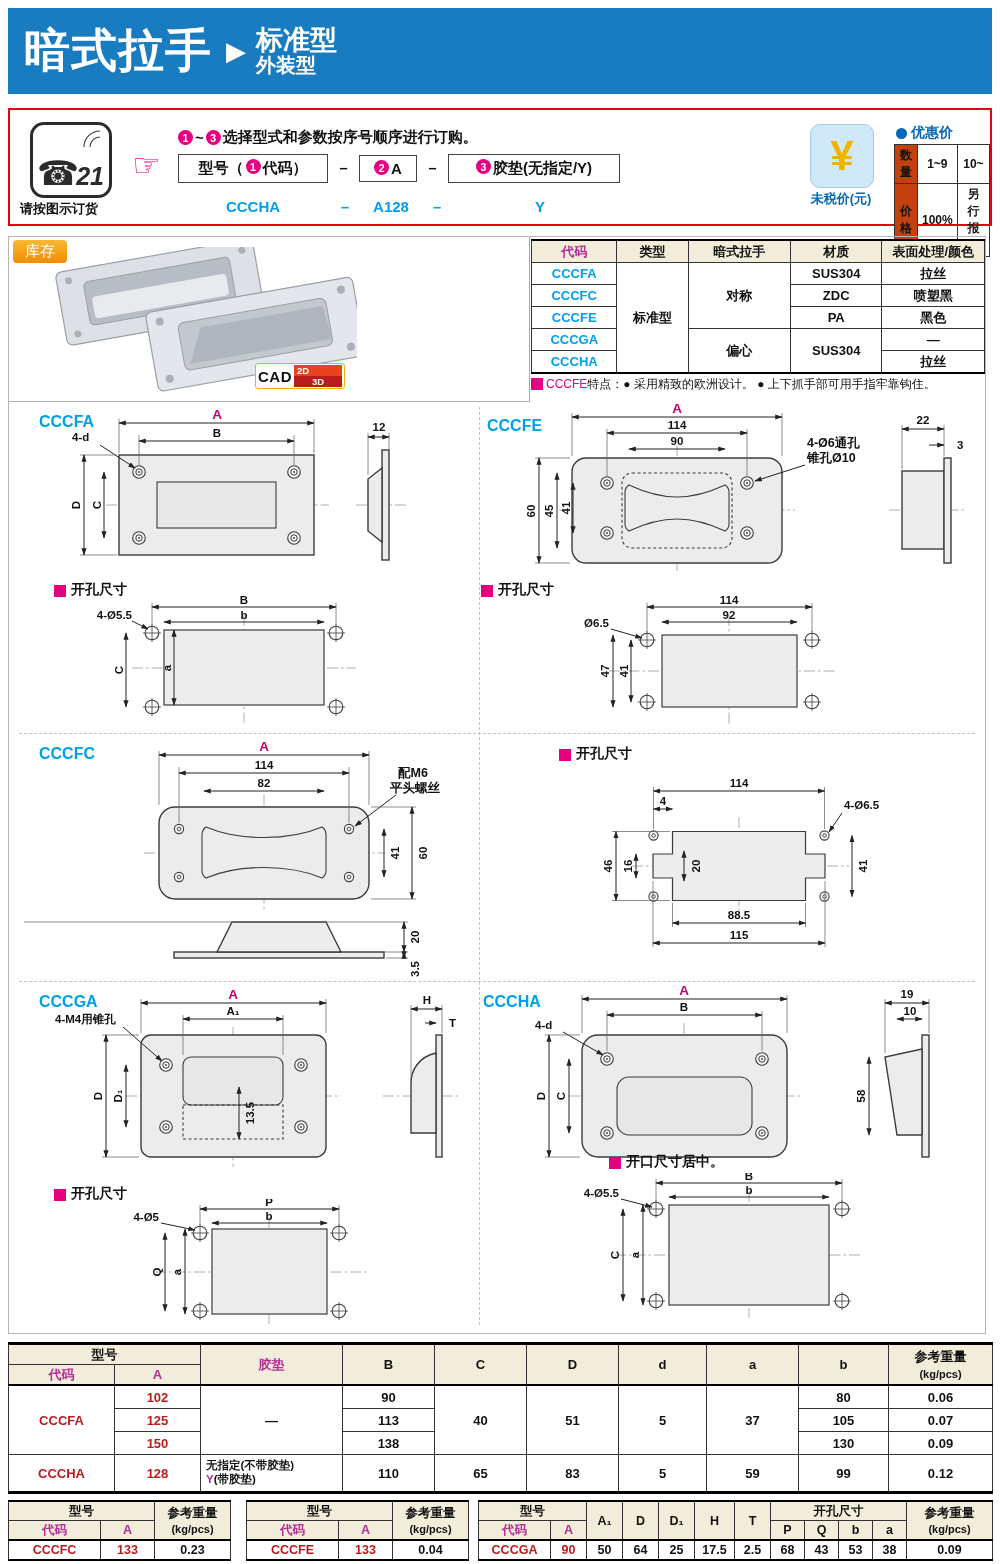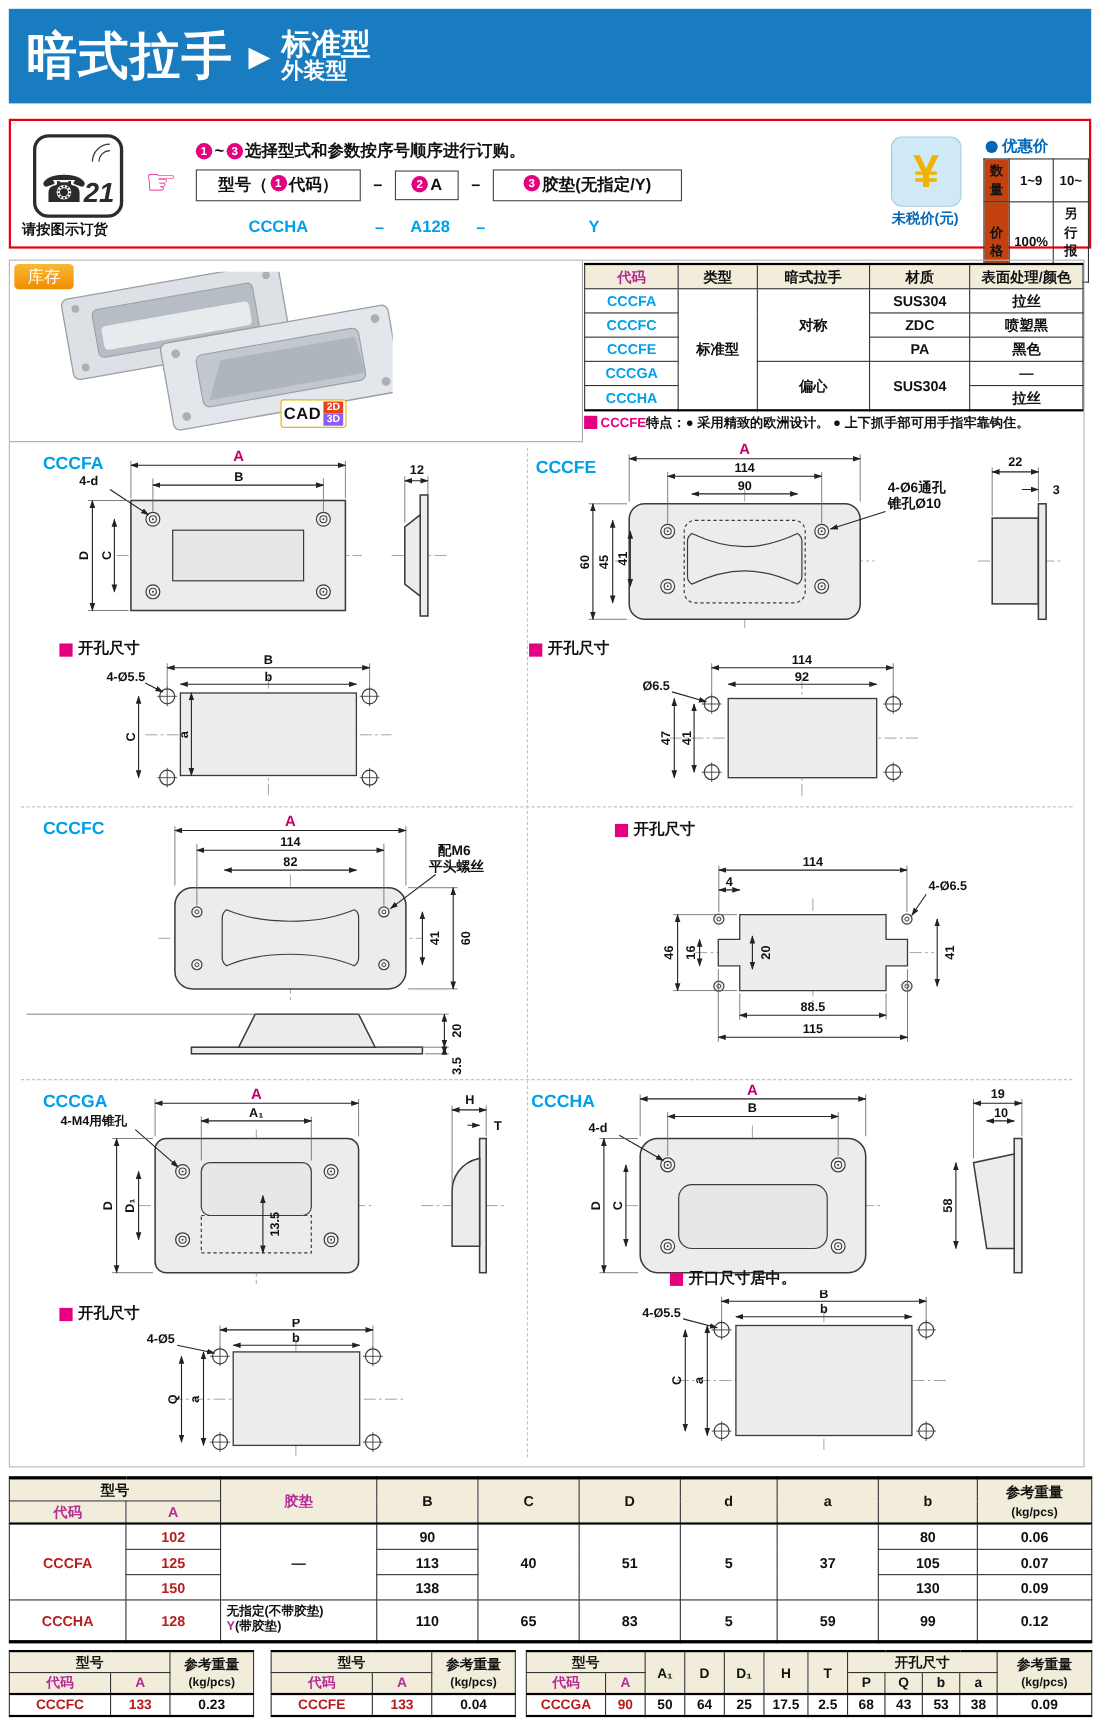--- a/index.html
+++ b/index.html
@@ -49,28 +49,28 @@
   table.price td.v1{width:36px}table.price td.v2{width:56px}
   
   .content{left:8px;top:236px;width:976px;height:1096px;border:1.5px solid #b5b5b5}
   .photo{left:0;top:0;width:520px;height:164px;border-right:1.5px solid #aaa;border-bottom:1.5px solid #aaa}
   .stockb{left:4px;top:3px;background:linear-gradient(#f9b933,#f08c00);color:#fff;font-weight:normal;
           font-size:15px;padding:2px 12px;border-radius:4px}
   .cad{left:246px;top:126px;display:flex;align-items:center;border:1px solid #eab308;background:#fff;border-radius:3px;padding:1px 2px}
   .cad .c{font-weight:900;font-size:15px;letter-spacing:.5px}
   .cad .dd{display:flex;flex-direction:column;margin-left:2px}
   .cad .d2{background:#e8431f;color:#fff;font-size:9.5px;font-weight:bold;padding:0 3px}
-  .cad .d3{background:#8b5cf6;color:#fff;font-size:9.5px;font-weight:bold;padding:0 3px}
+  .cad .d3{background:#b91c1c;color:#fff;font-size:9.5px;font-weight:bold;padding:0 18px}
   table.spec{left:522px;top:2px;position:absolute;border-collapse:collapse;font-size:13px;font-weight:bold;table-layout:fixed}
   table.spec td,table.spec th{border:1px solid #333;text-align:center;height:21px;padding:0 2px;overflow:hidden}
   table.spec thead th{background:#f2edda}
   table.spec .mg{color:#b32d95}
   table.spec .code{color:#00a0e9}
   table.spec{border-top:2.5px solid #000;border-bottom:2px solid #000}
-  .fnote{left:522px;top:140px;width:452px;font-size:12px;font-weight:bold;display:flex;align-items:flex-start;gap:3px;line-height:1.25}
+  .fnote{left:522px;top:140px;width:452px;font-size:12px;font-weight:normal;display:flex;align-items:flex-start;gap:3px;line-height:1.25}
   .sq{display:inline-block;width:12px;height:12px;background:#e4007f;flex:none;margin-top:1px}
   .fnote .code{color:#e4007f}
   .vdash{left:470px;top:170px;height:918px;border-left:1.5px dashed #c3c3c3}
   .hdash{left:10px;width:956px;border-top:1.5px dashed #c3c3c3}
   .dwlabel{font-size:16px;font-weight:bold;color:#00a0e9}
   .htitle{font-size:14px;font-weight:bold;display:flex;align-items:center;gap:5px}
   
   svg text{font-family:"Liberation Sans","DejaVu Sans",sans-serif}
   .pl{fill:#ececec;stroke:#3c3c3c;stroke-width:1.4}
   .pl2{fill:#ededed;stroke:#3c3c3c;stroke-width:1.2}

